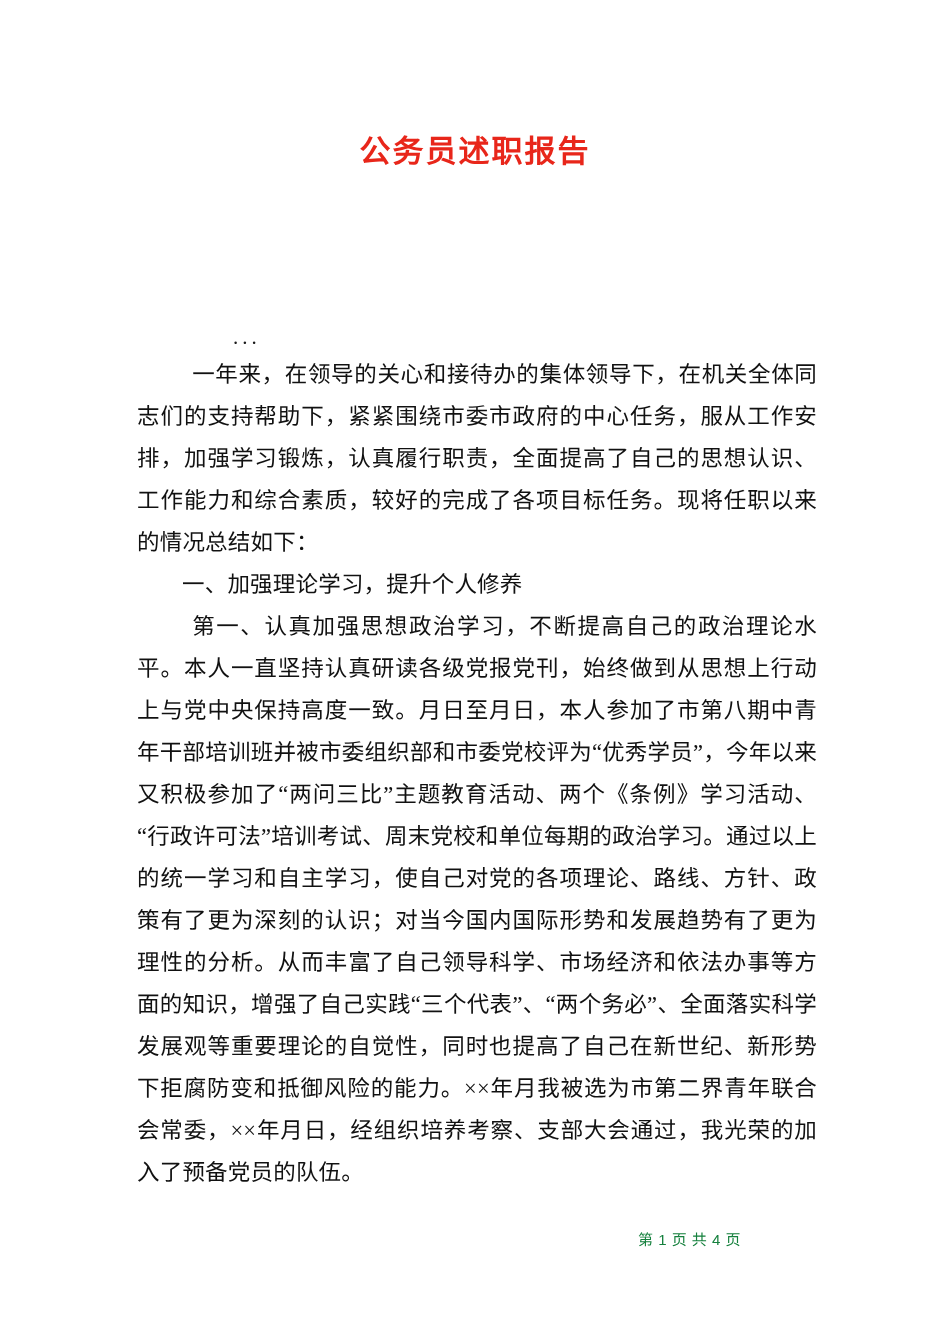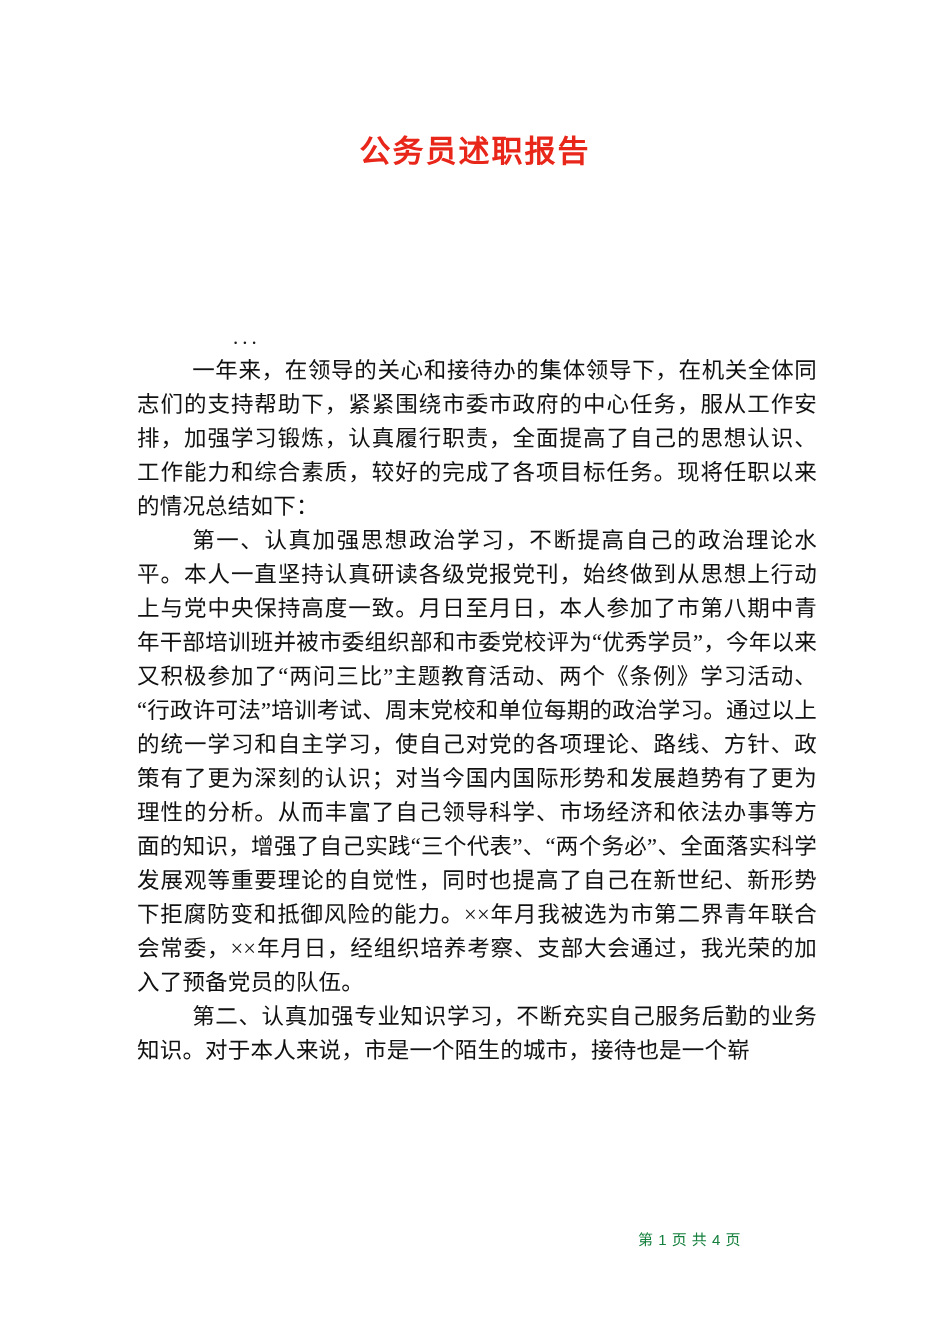--- a/index.html
+++ b/index.html
@@ -41,21 +41,21 @@
     font-size: 21px;
     color: #1a1a1a;
     letter-spacing: 4px;
     padding-left: 96px;
     line-height: 34px;
     height: 34px;
   }
   p.para {
     margin: 0;
     font-size: 22.5px;
-    line-height: 34px;
+    line-height: 42px;
     color: #111111;
     text-align: justify;
     text-justify: inter-ideograph;
     text-indent: 2.45em;
     letter-spacing: 0.2px;
   }
   p.para.indent-small {
     text-indent: 2em;
   }
   .footer {
@@ -71,19 +71,19 @@
 </head>
 <body>
 
 <div class="page">
 
   <div class="doc-title">公务员述职报告</div>
 
   <div class="body-area">
     <div class="ellipsis-line">...</div>
     <p class="para">一年来，在领导的关心和接待办的集体领导下，在机关全体同志们的支持帮助下，紧紧围绕市委市政府的中心任务，服从工作安排，加强学习锻炼，认真履行职责，全面提高了自己的思想认识、工作能力和综合素质，较好的完成了各项目标任务。现将任职以来的情况总结如下：</p>
+    <p class="para indent-small">一、加强理论学习，提升个人修养</p>
     <p class="para">第一、认真加强思想政治学习，不断提高自己的政治理论水平。本人一直坚持认真研读各级党报党刊，始终做到从思想上行动上与党中央保持高度一致。月日至月日，本人参加了市第八期中青年干部培训班并被市委组织部和市委党校评为“优秀学员”，今年以来又积极参加了“两问三比”主题教育活动、两个《条例》学习活动、“行政许可法”培训考试、周末党校和单位每期的政治学习。通过以上的统一学习和自主学习，使自己对党的各项理论、路线、方针、政策有了更为深刻的认识；对当今国内国际形势和发展趋势有了更为理性的分析。从而丰富了自己领导科学、市场经济和依法办事等方面的知识，增强了自己实践“三个代表”、“两个务必”、全面落实科学发展观等重要理论的自觉性，同时也提高了自己在新世纪、新形势下拒腐防变和抵御风险的能力。××年月我被选为市第二界青年联合会常委，××年月日，经组织培养考察、支部大会通过，我光荣的加入了预备党员的队伍。</p>
-    <p class="para">第二、认真加强专业知识学习，不断充实自己服务后勤的业务知识。对于本人来说，市是一个陌生的城市，接待也是一个崭</p>
   </div>
 
   <div class="footer">第 1 页 共 4 页</div>
 
 </div>
 
 </body></html>

